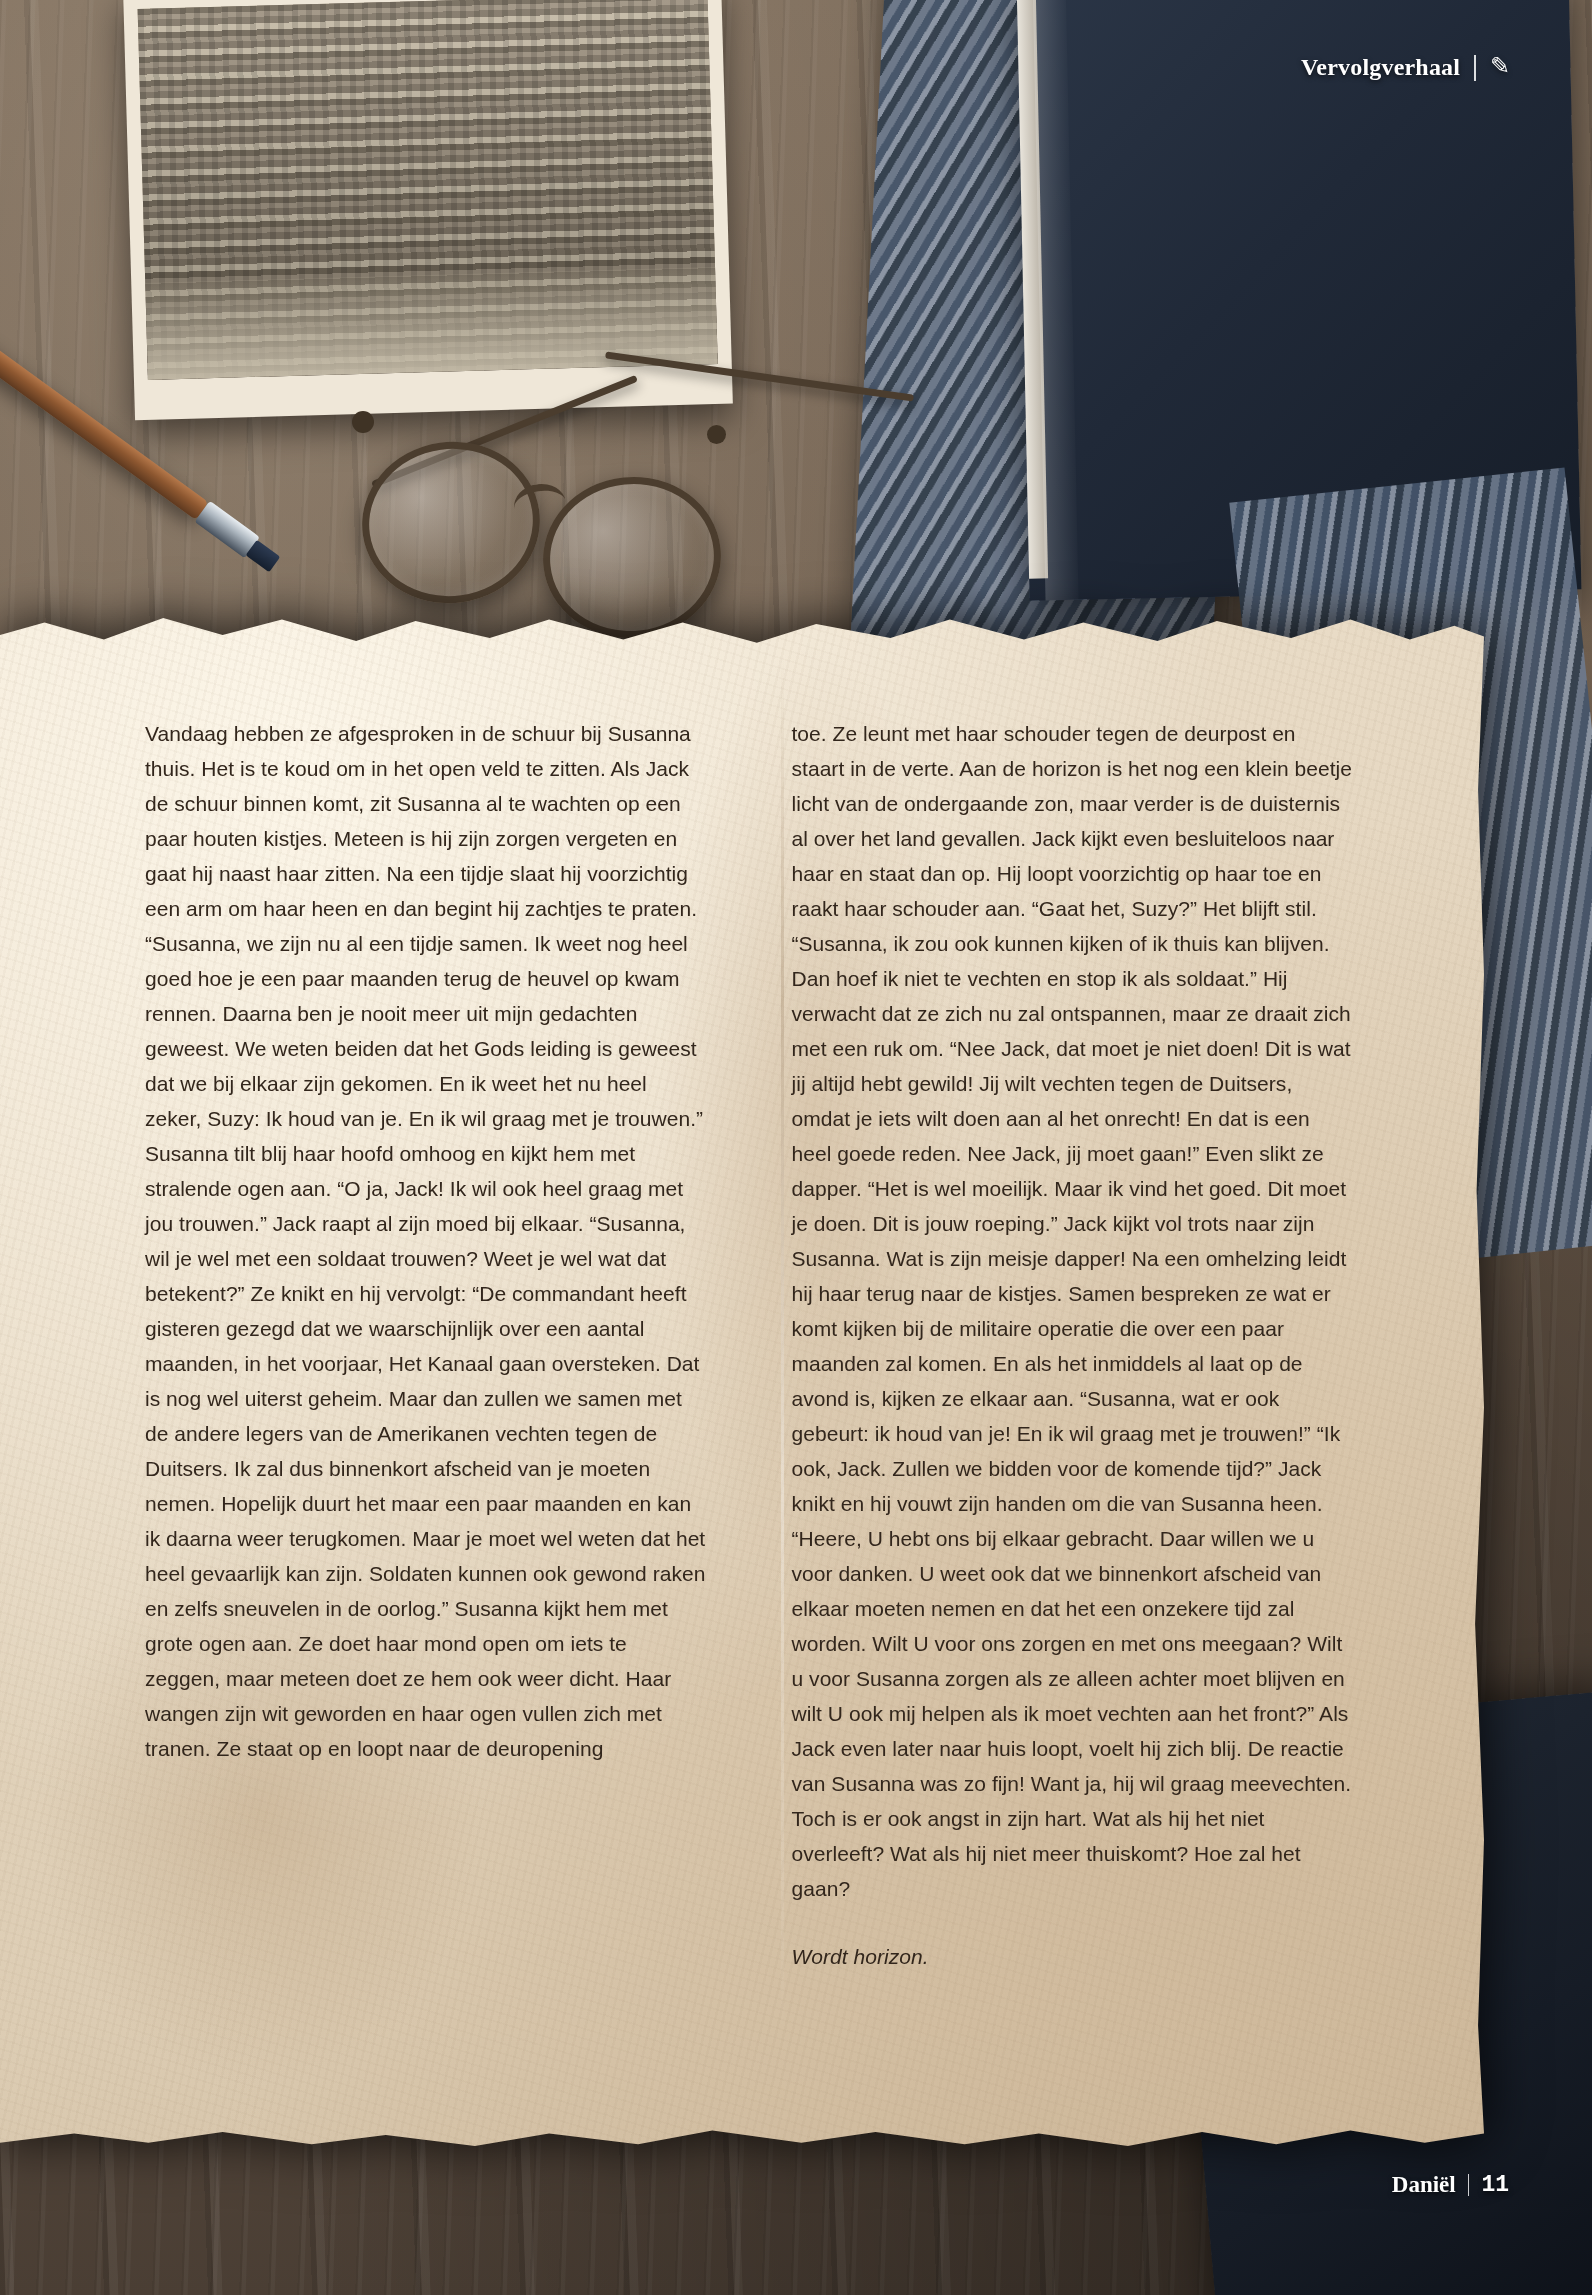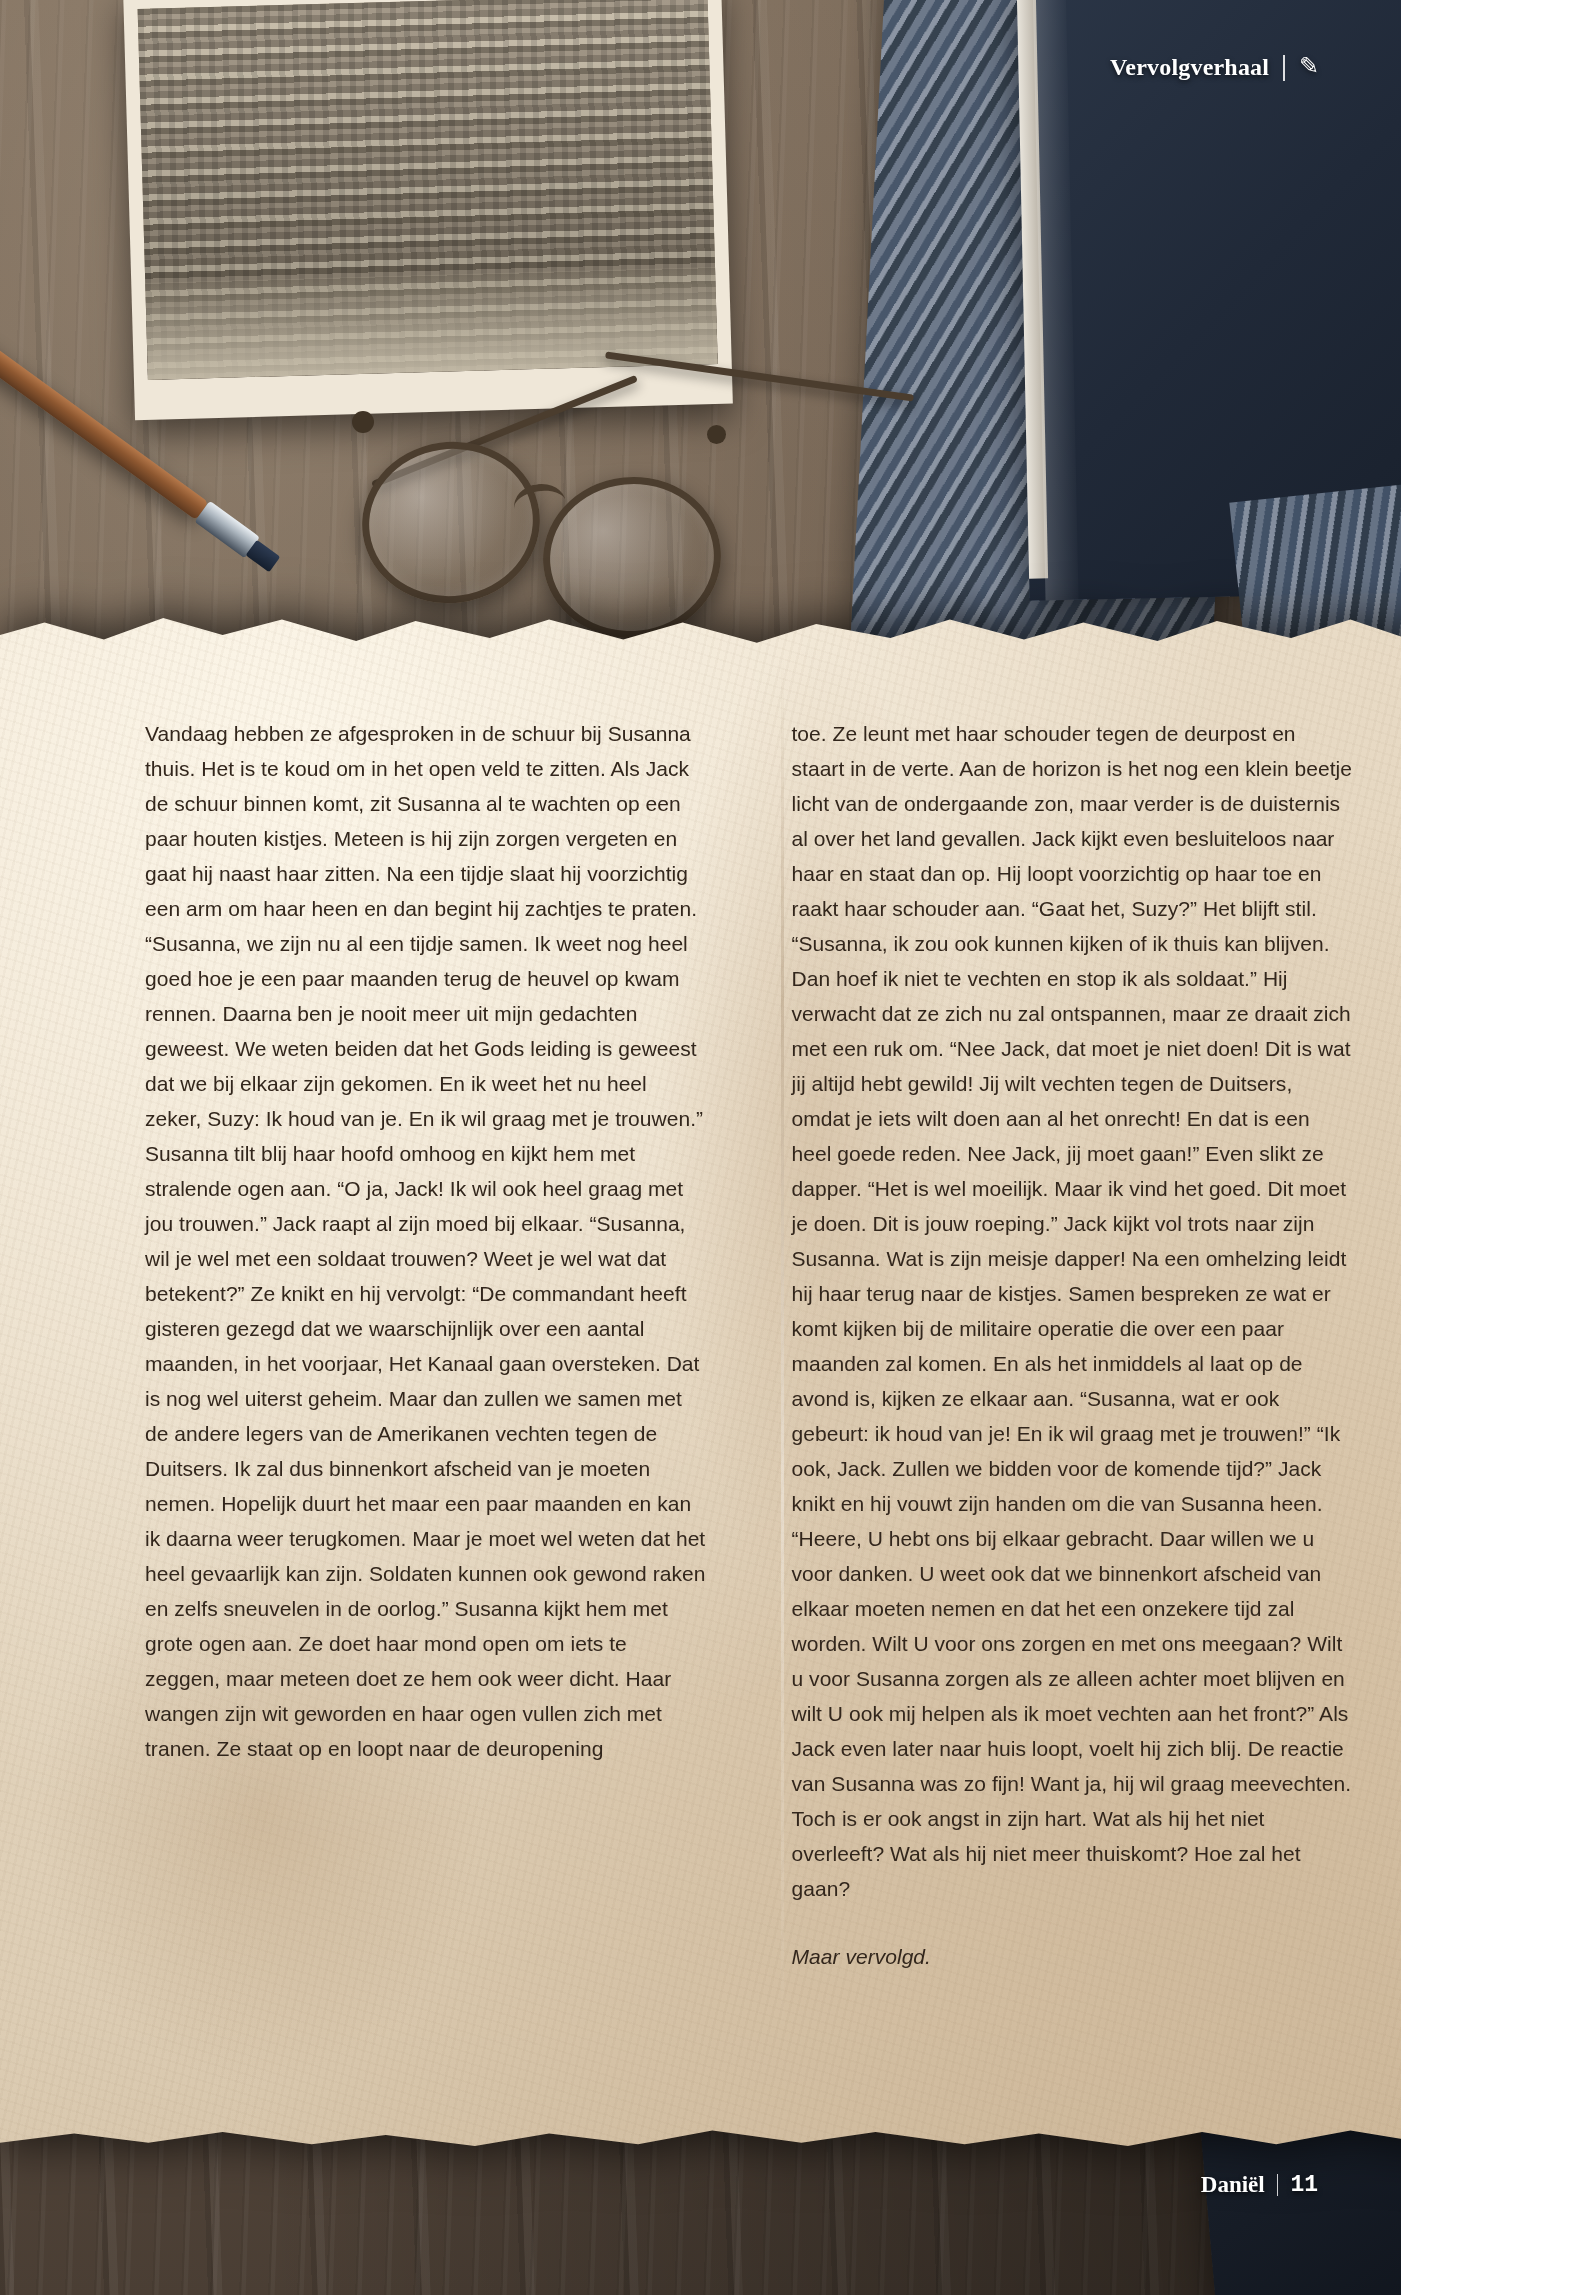--- a/index.html
+++ b/index.html
@@ -7,21 +7,21 @@
     margin: 0;
     padding: 0;
     background: #ffffff;
   }
   body {
     font-family: "Liberation Sans", sans-serif;
   }
 
   .page {
     position: relative;
-    width: 1401px;
+    width: 1592px;
     height: 2295px;
     overflow: hidden;
     background: #0369a1;
   }
 
   
   .bg-wood {
     position: absolute;
     inset: 0;
     background:
@@ -431,21 +431,21 @@
       <div class="paper-stain1"></div>
       <div class="paper-stain2"></div>
       <div class="paper-fold"></div>
 
       <div class="columns">
         <div class="col">
           <p>Vandaag hebben ze afgesproken in de schuur bij Susanna thuis. Het is te koud om in het open veld te zitten. Als Jack de schuur binnen komt, zit Susanna al te wachten op een paar houten kistjes. Meteen is hij zijn zorgen vergeten en gaat hij naast haar zitten. Na een tijdje slaat hij voorzichtig een arm om haar heen en dan begint hij zachtjes te praten. “Susanna, we zijn nu al een tijdje samen. Ik weet nog heel goed hoe je een paar maanden terug de heuvel op kwam rennen. Daarna ben je nooit meer uit mijn gedachten geweest. We weten beiden dat het Gods leiding is geweest dat we bij elkaar zijn gekomen. En ik weet het nu heel zeker, Suzy: Ik houd van je. En ik wil graag met je trouwen.” Susanna tilt blij haar hoofd omhoog en kijkt hem met stralende ogen aan. “O ja, Jack! Ik wil ook heel graag met jou trouwen.” Jack raapt al zijn moed bij elkaar. “Susanna, wil je wel met een soldaat trouwen? Weet je wel wat dat betekent?” Ze knikt en hij vervolgt: “De commandant heeft gisteren gezegd dat we waarschijnlijk over een aantal maanden, in het voorjaar, Het Kanaal gaan oversteken. Dat is nog wel uiterst geheim. Maar dan zullen we samen met de andere legers van de Amerikanen vechten tegen de Duitsers. Ik zal dus binnenkort afscheid van je moeten nemen. Hopelijk duurt het maar een paar maanden en kan ik daarna weer terugkomen. Maar je moet wel weten dat het heel gevaarlijk kan zijn. Soldaten kunnen ook gewond raken en zelfs sneuvelen in de oorlog.” Susanna kijkt hem met grote ogen aan. Ze doet haar mond open om iets te zeggen, maar meteen doet ze hem ook weer dicht. Haar wangen zijn wit geworden en haar ogen vullen zich met tranen. Ze staat op en loopt naar de deuropening</p>
         </div>
         <div class="col">
           <p class="continued">toe. Ze leunt met haar schouder tegen de deurpost en staart in de verte. Aan de horizon is het nog een klein beetje licht van de ondergaande zon, maar verder is de duisternis al over het land gevallen. Jack kijkt even besluiteloos naar haar en staat dan op. Hij loopt voorzichtig op haar toe en raakt haar schouder aan. “Gaat het, Suzy?” Het blijft stil. “Susanna, ik zou ook kunnen kijken of ik thuis kan blijven. Dan hoef ik niet te vechten en stop ik als soldaat.” Hij verwacht dat ze zich nu zal ontspannen, maar ze draait zich met een ruk om. “Nee Jack, dat moet je niet doen! Dit is wat jij altijd hebt gewild! Jij wilt vechten tegen de Duitsers, omdat je iets wilt doen aan al het onrecht! En dat is een heel goede reden. Nee Jack, jij moet gaan!” Even slikt ze dapper. “Het is wel moeilijk. Maar ik vind het goed. Dit moet je doen. Dit is jouw roeping.” Jack kijkt vol trots naar zijn Susanna. Wat is zijn meisje dapper! Na een omhelzing leidt hij haar terug naar de kistjes. Samen bespreken ze wat er komt kijken bij de militaire operatie die over een paar maanden zal komen. En als het inmiddels al laat op de avond is, kijken ze elkaar aan. “Susanna, wat er ook gebeurt: ik houd van je! En ik wil graag met je trouwen!” “Ik ook, Jack. Zullen we bidden voor de komende tijd?” Jack knikt en hij vouwt zijn handen om die van Susanna heen. “Heere, U hebt ons bij elkaar gebracht. Daar willen we u voor danken. U weet ook dat we binnenkort afscheid van elkaar moeten nemen en dat het een onzekere tijd zal worden. Wilt U voor ons zorgen en met ons meegaan? Wilt u voor Susanna zorgen als ze alleen achter moet blijven en wilt U ook mij helpen als ik moet vechten aan het front?” Als Jack even later naar huis loopt, voelt hij zich blij. De reactie van Susanna was zo fijn! Want ja, hij wil graag meevechten. Toch is er ook angst in zijn hart. Wat als hij het niet overleeft? Wat als hij niet meer thuiskomt? Hoe zal het gaan?</p>
-          <p class="wordt">Maar vervolgd.</p>
+          <p class="wordt">Wordt horizon.</p>
         </div>
       </div>
     </div>
   </div>
 
   <div class="footer">
     <span class="name">Daniël</span>
     <span class="sep"></span>
     <span class="num">11</span>
   </div>

